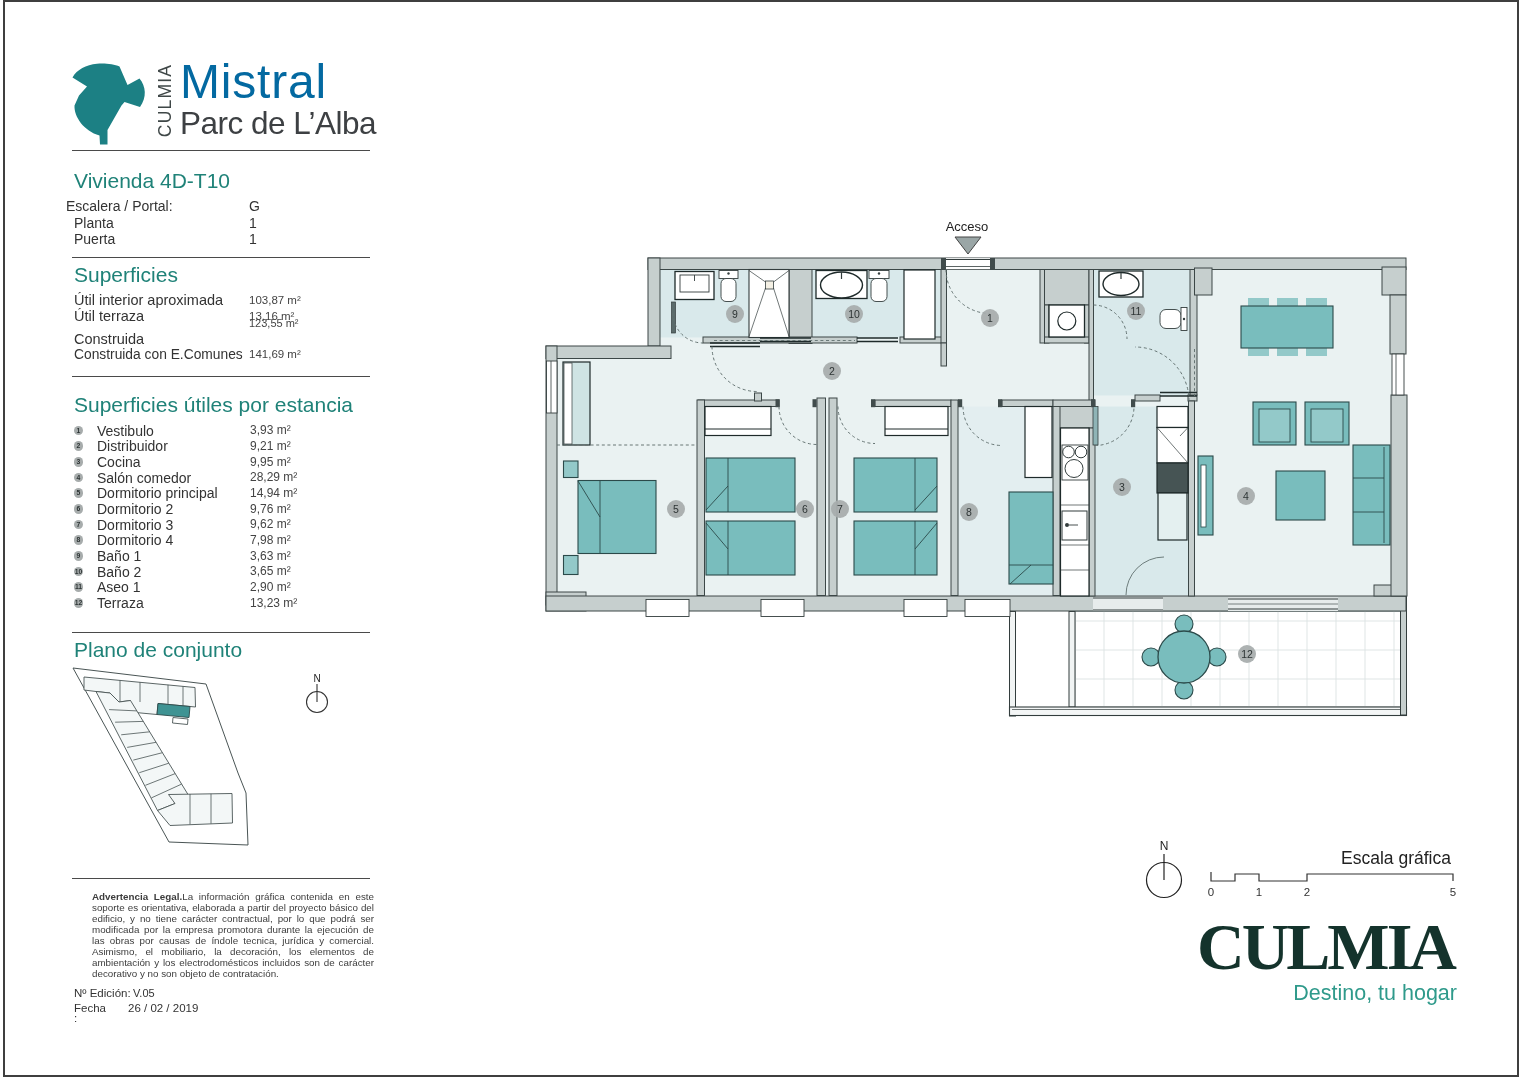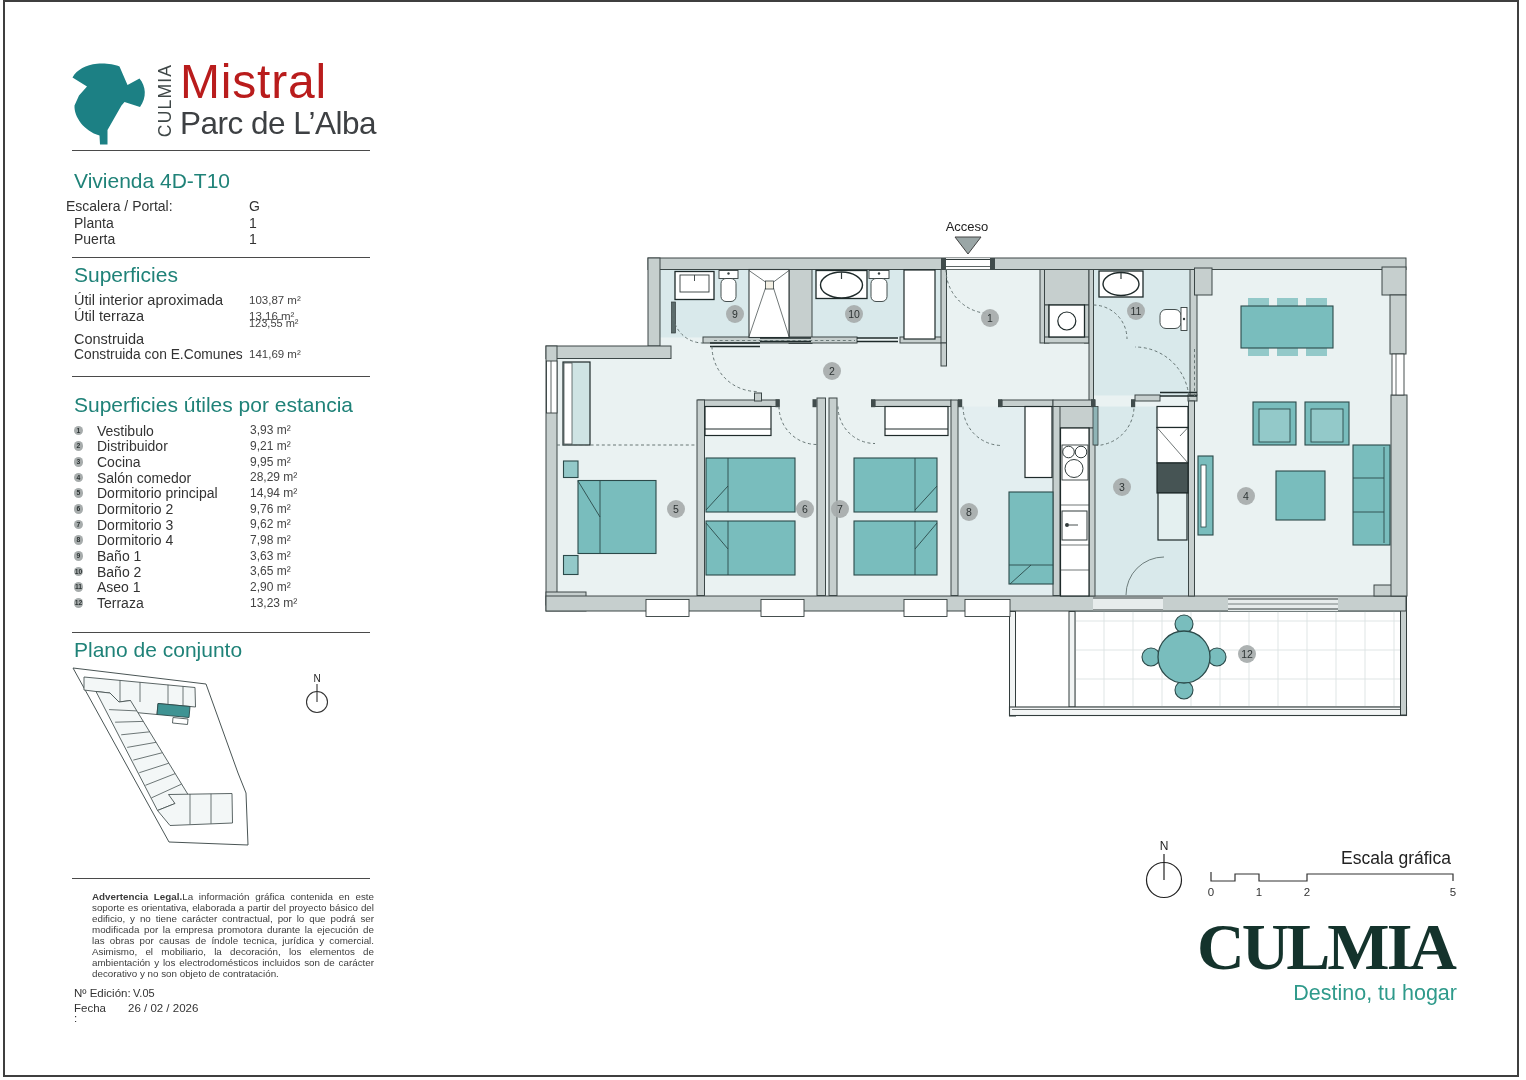--- a/index.html
+++ b/index.html
@@ -15,21 +15,21 @@
 <body>
 <div id="border"></div>
 
 <svg class="abs" style="left:64px;top:55px" width="90" height="92" viewBox="0 0 90 92">
   <path d="M55.5,11.5 L63.5,30 L75.5,23.5 C82,31.5 83,42 76,52 L60.5,47 L57.5,50.5 L43.5,75 L43.5,89.5 L36,89.5 L35.5,80.5 C20,76 10,62 10.5,50.5 L15,40.5 L23,31.5 L8.5,22.5 C13,14.5 22,10 33,8.8 C40,8 50,9 55.5,11.5 Z" fill="#1c8084"></path>
 </svg>
 <div class="abs" style="left:153px;top:62px;width:24px;height:77px;">
  <div style="transform:rotate(-90deg) translate(-77px,0);transform-origin:0 0;width:77px;height:24px;
  font-size:17.5px;letter-spacing:1.2px;color:#3f4747;text-align:center;line-height:24px;">CULMIA</div>
 </div>
-<div class="abs" style="left:180px;top:54px;font-size:48px;color:#b91c1c;letter-spacing:0.8px;">Mistral</div>
+<div class="abs" style="left:180px;top:54px;font-size:48px;color:#0369a1;letter-spacing:0.8px;">Mistral</div>
 <div class="abs" style="left:180px;top:104.5px;font-size:31.5px;color:#3d4043;letter-spacing:-0.5px;">Parc de L’Alba</div>
 <div class="hr" style="left:72px;top:150px;width:298px;"></div>
 
 <div class="abs teal" style="left:74px;top:169px;font-size:21px;text-align:right;">Vivienda 4D-T10</div>
 <div class="abs" style="left:66px;top:198px;font-size:14px;color:#333;">Escalera / Portal:</div>
 <div class="abs" style="left:249px;top:198px;font-size:14px;color:#333;">G</div>
 <div class="abs" style="left:74px;top:214.5px;font-size:14px;color:#333;">Planta</div>
 <div class="abs" style="left:249px;top:214.5px;font-size:14px;color:#333;">1</div>
 <div class="abs" style="left:74px;top:231px;font-size:14px;color:#333;">Puerta</div>
 <div class="abs" style="left:249px;top:231px;font-size:14px;color:#333;">1</div>
@@ -87,21 +87,21 @@
 <div class="hr" style="left:72px;top:632px;width:298px;"></div>
 <div class="abs teal" style="left:74px;top:638px;font-size:21px;">Plano de conjunto</div>
 <div class="hr" style="left:72px;top:878px;width:298px;"></div>
 
 <div class="abs" style="left:92px;top:891px;width:282px;font-size:9.8px;line-height:11px;color:#3c3c3c;text-align:justify;">
 <b>Advertencia Legal.</b>La información gráfica contenida en este soporte es orientativa, elaborada a partir del proyecto básico del edificio, y no tiene carácter contractual, por lo que podrá ser modificada por la empresa promotora durante la ejecución de las obras por causas de índole tecnica, jurídica y comercial. Asimismo, el mobiliario, la decoración, los elementos de ambientación y los electrodomésticos incluidos son de carácter decorativo y no son objeto de contratación.
 </div>
 <div class="abs" style="left:74px;top:987px;font-size:11.5px;color:#333;">Nº Edición:</div>
 <div class="abs" style="left:133px;top:987px;font-size:11px;color:#333;">V.05</div>
 <div class="abs" style="left:74px;top:1001.5px;font-size:11.5px;color:#333;">Fecha</div>
-<div class="abs" style="left:128px;top:1001.5px;font-size:11.5px;color:#333;">26 / 02 / 2026</div>
+<div class="abs" style="left:128px;top:1001.5px;font-size:11.5px;color:#333;">26 / 02 / 2019</div>
 <div class="abs" style="left:74px;top:1012px;font-size:11.5px;color:#333;">:</div>
 
 <div class="abs" style="right:75px;top:848px;font-size:17.5px;color:#222;">Escala gráfica</div>
 <div class="abs" style="right:72px;top:909px;font-size:66px;font-family:'Liberation Serif',serif;font-weight:bold;color:#14332c;letter-spacing:-3px;">CULMIA</div>
 <div class="abs" style="right:69px;top:981px;font-size:21.5px;color:#2f9a8b;">Destino, tu hogar</div>
 
 <svg class="abs" style="left:0;top:0" width="1526" height="1080" viewBox="0 0 1526 1080">
 <rect x="557" y="358.5" width="837" height="237" fill="#eaf2f2"></rect>
 <rect x="660" y="269.5" width="281" height="75" fill="#eaf2f2"></rect>
 <rect x="941" y="269.5" width="253" height="131" fill="#eaf2f2"></rect>

